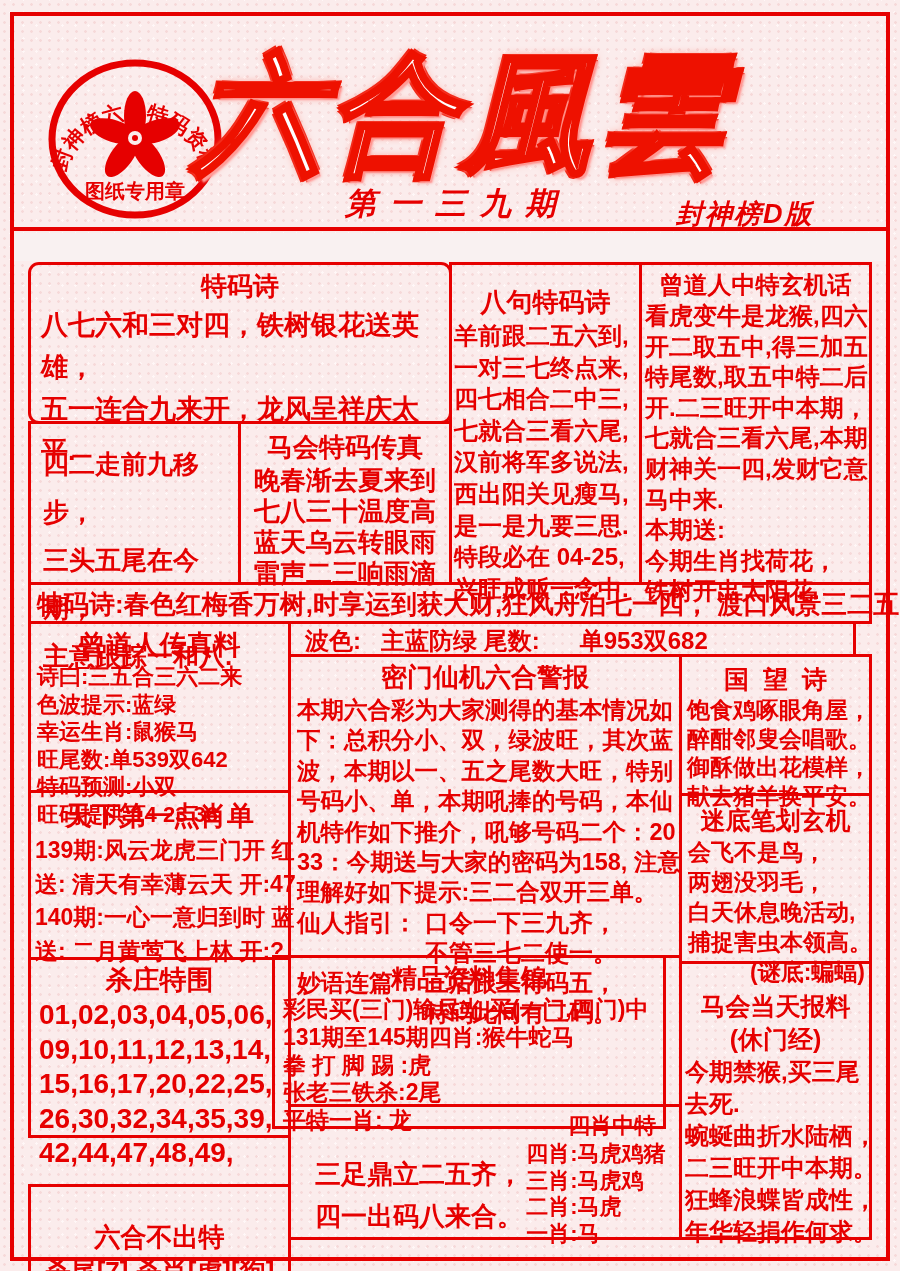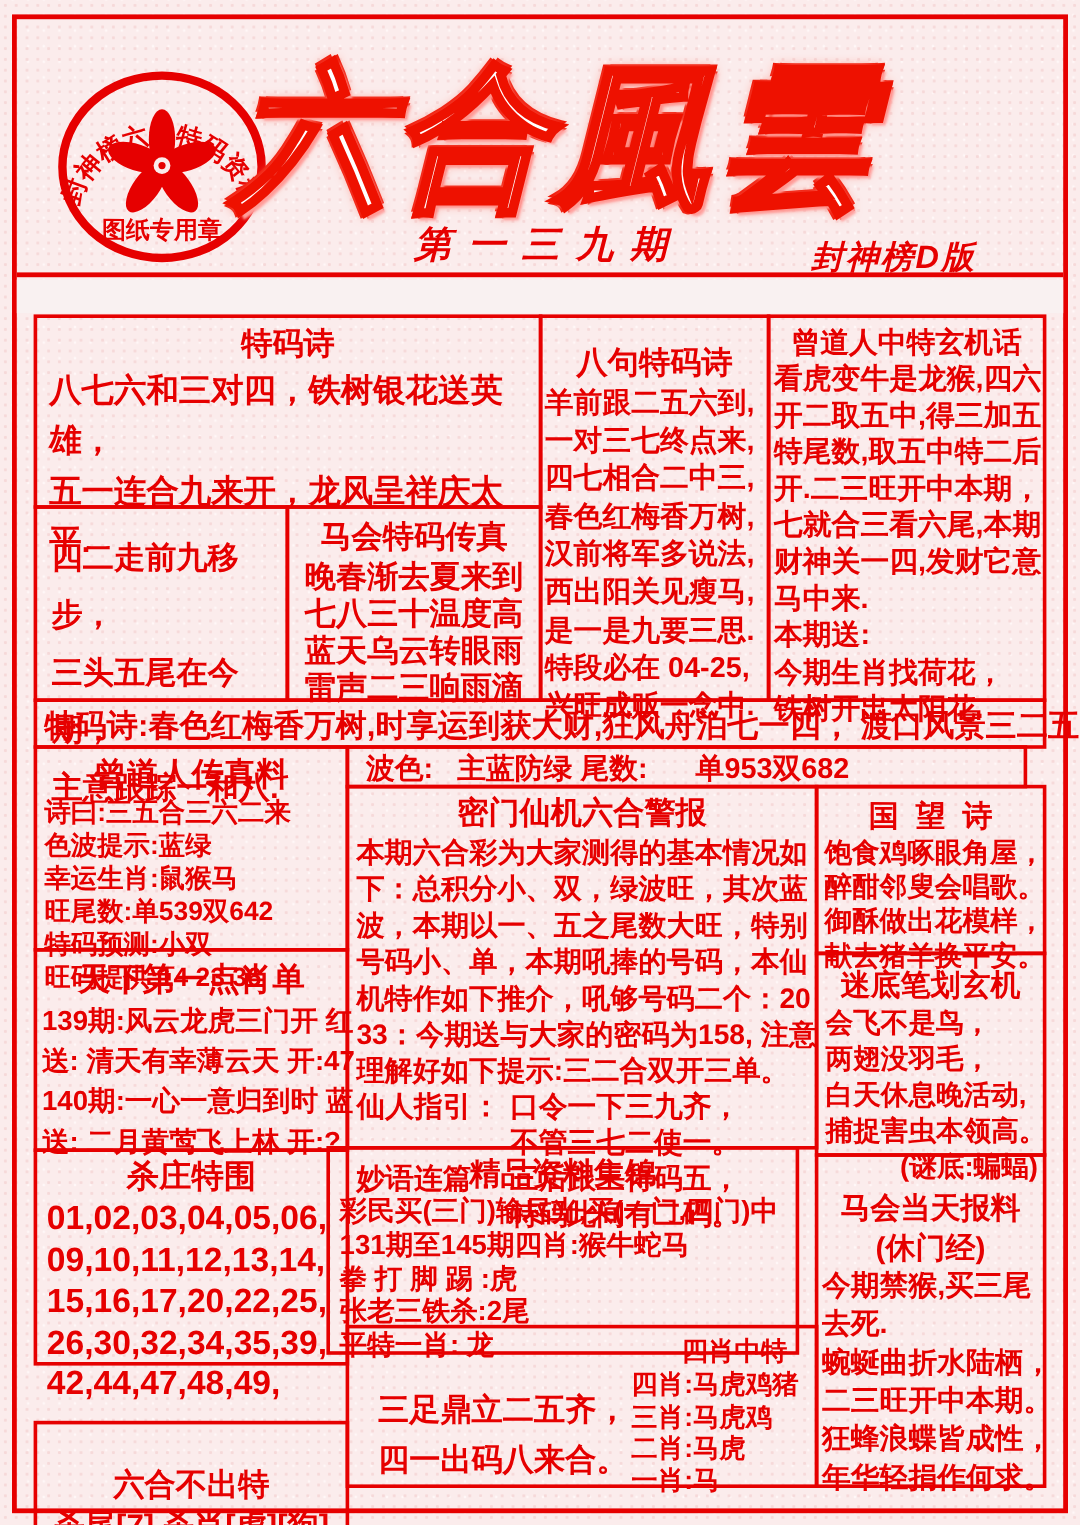--- a/index.html
+++ b/index.html
@@ -22,21 +22,21 @@
     text-shadow:0 0 10px #ff7766, 4px 4px 2px #ffaaaa,
       -3px -3px 0 #ee1100, 3px -3px 0 #ee1100, -3px 3px 0 #ee1100, 3px 3px 0 #ee1100;
   }
   .issue { position:absolute; left:345px; top:183px; font-size:31px; letter-spacing:14px; font-style:italic; }
   .edition { position:absolute; left:676px; top:196px; font-size:27px; letter-spacing:2px; font-style:italic; }
   .header-line { position:absolute; left:14px; top:227px; width:872px; height:4px; background:#e60000; }
   .white-bar { position:absolute; left:14px; top:233px; width:872px; height:28px; background:#f9f1f1; }
   .box { position:absolute; border:3px solid #e60000; box-sizing:border-box; }
   .bt { text-align:center; }
   
-  .tema-poem { left:28px; top:262px; width:424px; height:162px; padding-top:4px; }
+  .tema-poem { left:28px; top:262px; width:424px; height:162px; padding-top:4px;border-radius:11px; }
   .tema-poem .bt { font-size:26px; }
   .tema-poem .ln { font-size:27px; line-height:42px; padding-left:10px; }
   .move-poem { left:28px; top:421px; width:213px; height:164px; padding:16px 0 0 12px; }
   .move-poem .ln { font-size:26px; line-height:48px; }
   .mahui-fax { left:238px; top:421px; width:214px; height:164px; padding-top:6px; text-align:center; }
   .mahui-fax .bt { font-size:26px; }
   .mahui-fax .ln { font-size:26px; line-height:31px; }
   .eight-poem { left:449px; top:262px; width:193px; height:323px; padding-top:20px; }
   .eight-poem .bt { font-size:26px; }
   .eight-poem .ln { font-size:24px; line-height:31.6px; padding-left:2px; white-space:nowrap; }
@@ -144,21 +144,21 @@
         <div class="ln">雷声二三响雨滴</div>
       </div>
   </div>
 
   <div class="box eight-poem">
     <div class="bt">八句特码诗</div>
     <div>
         <div class="ln">羊前跟二五六到,</div>
         <div class="ln">一对三七终点来,</div>
         <div class="ln">四七相合二中三,</div>
-        <div class="ln">春色红梅香万树,</div>
+        <div class="ln">七就合三看六尾,</div>
         <div class="ln">汉前将军多说法,</div>
         <div class="ln">西出阳关见瘦马,</div>
         <div class="ln">是一是九要三思.</div>
         <div class="ln">特段必在 04-25,</div>
         <div class="ln">兴旺成贩一念中.</div>
       </div>
   </div>
 
   <div class="box xuanji">
     <div class="bt">曾道人中特玄机话</div>

